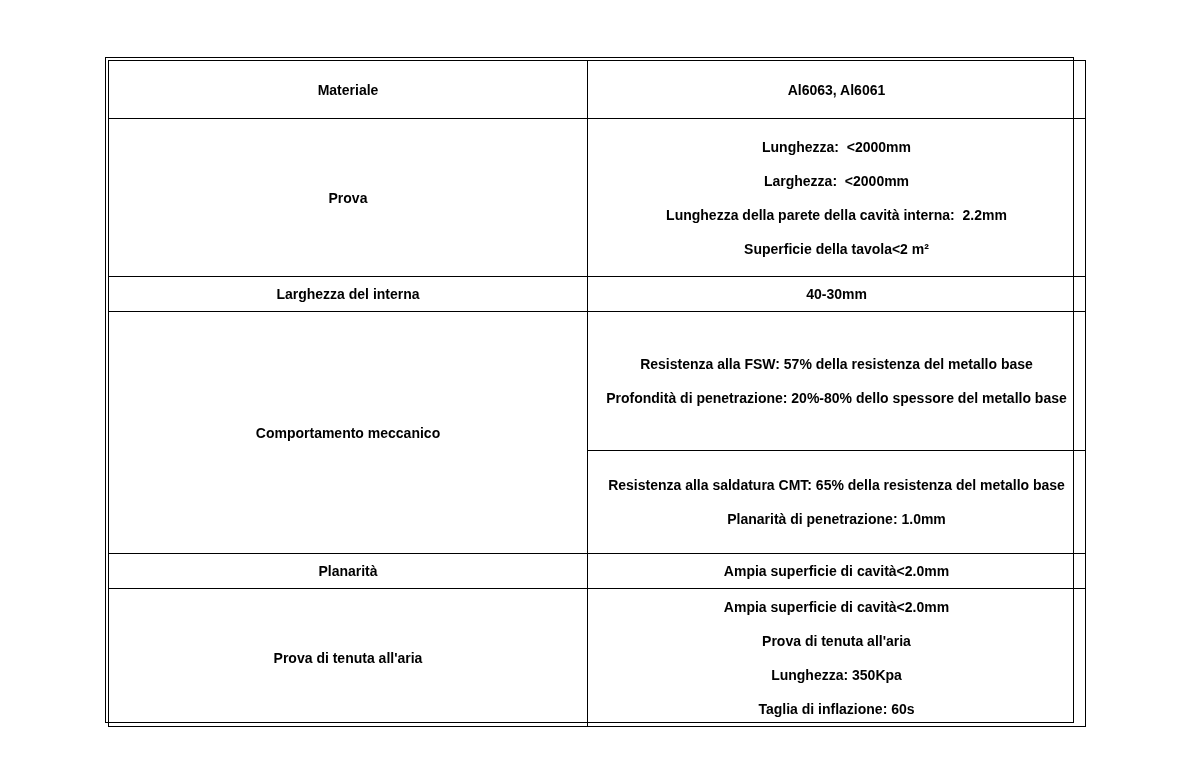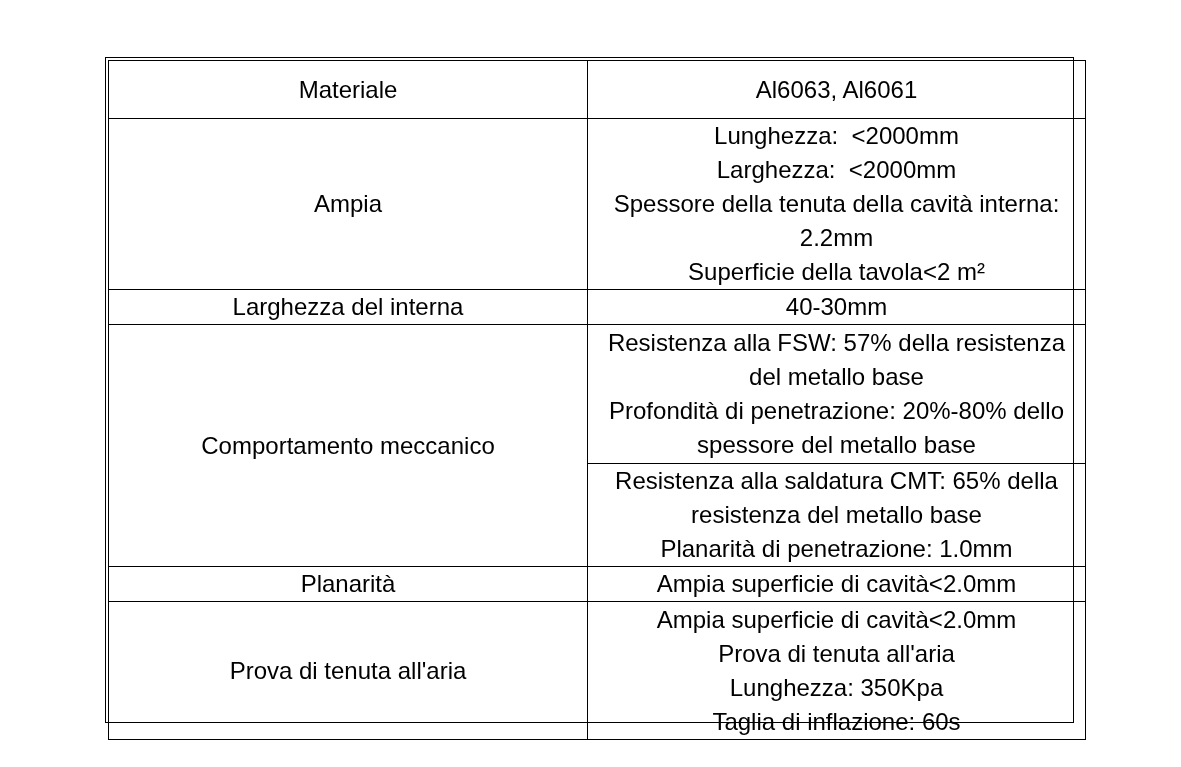--- a/index.html
+++ b/index.html
@@ -32,24 +32,25 @@
   table.spec {
     border-collapse: collapse;
     table-layout: fixed;
     width: 963px;
     height: 660px;
   }
   table.spec td {
     border: 1px solid #000000;
     vertical-align: middle;
     text-align: center;
-    font-size: 24px;
+    font-size: 14px;
     line-height: 34px;
     padding: 0 6px;
     overflow: hidden;
+    font-weight: bold;
   }
   td.label-cell { width: 466px; }
   td.value-cell { width: 485px; }
   .value-line {
     white-space: pre-wrap;
     text-align: center;
   }
 </style>
 </head>
 <body>
@@ -63,26 +64,26 @@
         <td class="label-cell">
           <div class="value-line">Materiale</div>
         </td>
         <td class="value-cell">
           <div class="value-line">Al6063, Al6061</div>
         </td>
       </tr>
 
       <tr style="height:158px;">
         <td class="label-cell">
-          <div class="value-line">Ampia</div>
+          <div class="value-line">Prova</div>
         </td>
         <td class="value-cell">
           <div class="value-line">Lunghezza:  &lt;2000mm</div>
           <div class="value-line">Larghezza:  &lt;2000mm</div>
-          <div class="value-line">Spessore della tenuta della cavità interna:  2.2mm</div>
+          <div class="value-line">Lunghezza della parete della cavità interna:  2.2mm</div>
           <div class="value-line">Superficie della tavola&lt;2 m²</div>
         </td>
       </tr>
 
       <tr style="height:32px;">
         <td class="label-cell">
           <div class="value-line">Larghezza del interna</div>
         </td>
         <td class="value-cell">
           <div class="value-line">40-30mm</div>

